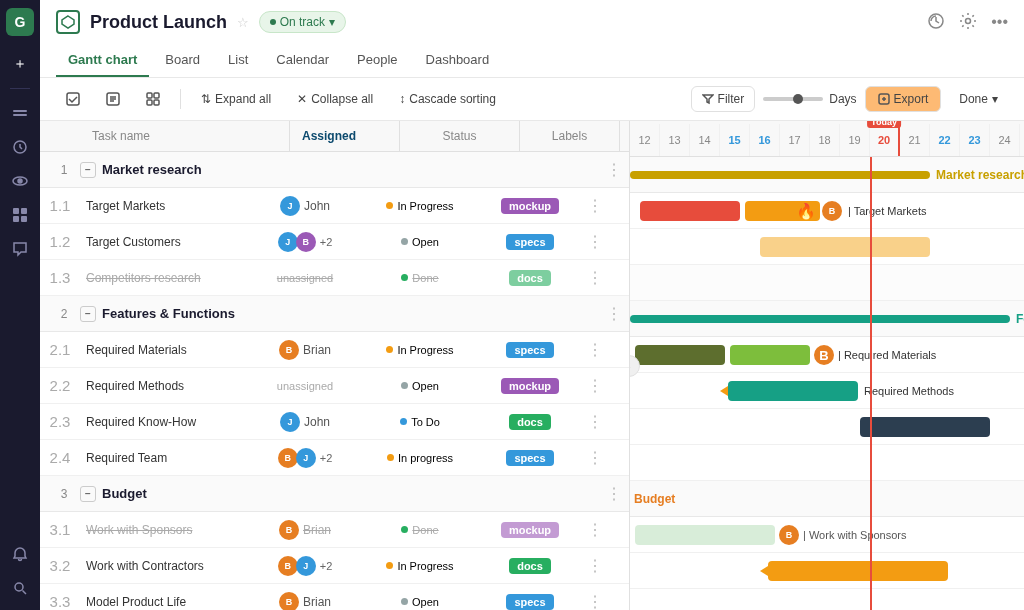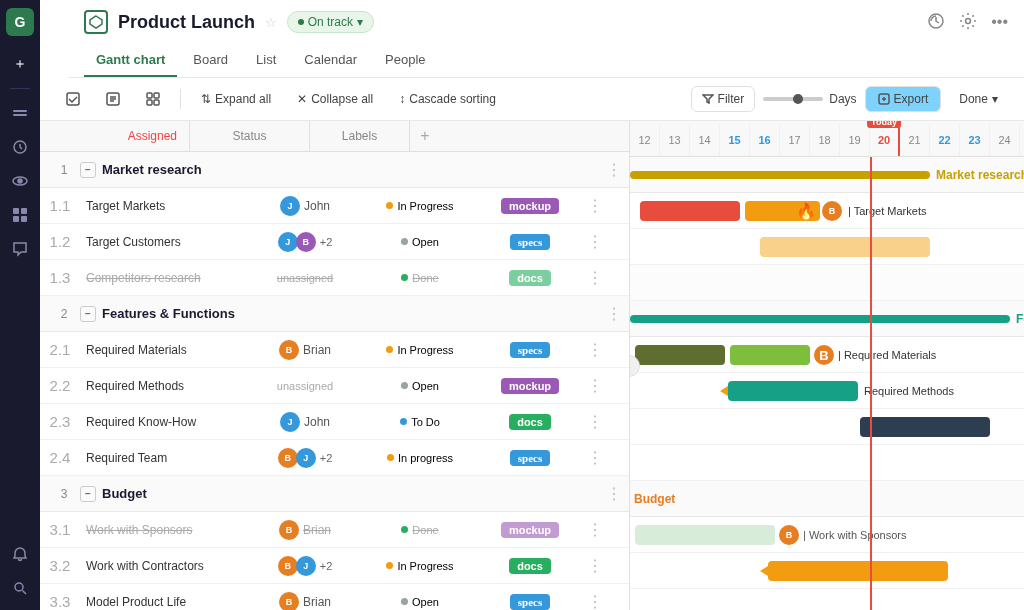--- a/index.html
+++ b/index.html
@@ -10,21 +10,21 @@
     .sidebar-logo { width: 28px; height: 28px; background: #2d7a4f; border-radius: 6px; display: flex; align-items: center; justify-content: center; color: white; font-size: 14px; font-weight: bold; margin-bottom: 8px; }
     .sidebar-icon { width: 28px; height: 28px; display: flex; align-items: center; justify-content: center; color: #8888aa; border-radius: 6px; cursor: pointer; font-size: 14px; }
     .sidebar-icon.active { color: white; }
     .sidebar-divider { width: 20px; height: 1px; background: #333355; margin: 4px 0; }
     .sidebar-bottom { margin-top: auto; display: flex; flex-direction: column; align-items: center; gap: 6px; }
 
     
     .main { flex: 1; display: flex; flex-direction: column; overflow: hidden; }
 
     
-    .header { padding: 10px 16px 0; border-bottom: 1px solid #e8e8e8; margin-left: 28px; }
+    .header { padding: 10px 16px 0; border-bottom: 1px solid #e8e8e8; }
     .header-top { display: flex; align-items: center; gap: 10px; margin-bottom: 10px; }
     .project-icon { width: 24px; height: 24px; border: 2px solid #2d7a4f; border-radius: 4px; display: flex; align-items: center; justify-content: center; }
     .project-icon svg { width: 14px; height: 14px; }
     .project-title { font-size: 18px; font-weight: 700; color: #1a1a2e; }
     .star-icon { color: #ccc; cursor: pointer; }
     .status-badge { background: #e8f5e9; border: 1px solid #c8e6c9; border-radius: 16px; padding: 3px 10px; font-size: 12px; color: #2d7a4f; display: flex; align-items: center; gap: 4px; cursor: pointer; }
     .status-dot { width: 6px; height: 6px; border-radius: 50%; background: #2d7a4f; }
     .header-actions { margin-left: auto; display: flex; align-items: center; gap: 14px; color: #666; }
 
     
@@ -34,31 +34,31 @@
 
     
     .toolbar { display: flex; align-items: center; gap: 6px; padding: 8px 16px; border-bottom: 1px solid #e8e8e8; }
     .toolbar-btn { display: flex; align-items: center; gap: 4px; padding: 5px 10px; border: none; background: none; cursor: pointer; color: #444; font-size: 12px; border-radius: 4px; }
     .toolbar-sep { width: 1px; height: 20px; background: #e0e0e0; margin: 0 4px; }
     .toolbar-right { margin-left: auto; display: flex; align-items: center; gap: 8px; }
     .filter-btn { display: flex; align-items: center; gap: 4px; padding: 5px 10px; border: 1px solid #e0e0e0; border-radius: 6px; background: white; cursor: pointer; font-size: 12px; color: #444; }
     .days-selector { display: flex; align-items: center; gap: 6px; font-size: 12px; color: #444; }
     .slider-track { width: 60px; height: 4px; background: #ccc; border-radius: 2px; position: relative; }
     .slider-thumb { width: 10px; height: 10px; border-radius: 50%; background: #555; position: absolute; top: -3px; left: 50%; }
-    .export-btn { display: flex; align-items: center; gap: 4px; padding: 5px 12px; border: 1px solid #e0e0e0; border-radius: 6px; background: #7dd3fc; cursor: pointer; font-size: 12px; color: #444; }
+    .export-btn { display: flex; align-items: center; gap: 4px; padding: 5px 12px; border: 1px solid #e0e0e0; border-radius: 6px; background: #fdba74; cursor: pointer; font-size: 12px; color: #444; }
     .view-btn { display: flex; align-items: center; gap: 4px; padding: 5px 10px; border: none; background: none; cursor: pointer; font-size: 12px; color: #444; }
 
     
     .content { display: flex; flex: 1; overflow: hidden; }
 
     
     .table-area { width: 590px; flex-shrink: 0; display: flex; flex-direction: column; border-right: 1px solid #e0e0e0; overflow: hidden; }
     .table-header { display: flex; background: #f8f8f8; border-bottom: 1px solid #e0e0e0; flex-shrink: 0; }
     .col-task { width: 210px; padding: 8px 12px; font-size: 12px; color: #888; border-right: 1px solid #e0e0e0; flex-shrink: 0; }
-    .col-assigned { width: 110px; padding: 8px 12px; font-size: 12px; color: #ef4444; border-right: 1px solid #e0e0e0; text-align: right; flex-shrink: 0; }
+    .col-assigned { width: 110px; padding: 8px 12px; font-size: 12px; color: #0c4a6e; border-right: 1px solid #e0e0e0; text-align: left; flex-shrink: 0; font-weight: bold; }
     .col-status { width: 120px; padding: 8px 12px; font-size: 12px; color: #888; border-right: 1px solid #e0e0e0; text-align: center; flex-shrink: 0; }
     .col-labels { width: 100px; padding: 8px 12px; font-size: 12px; color: #888; border-right: 1px solid #e0e0e0; text-align: center; flex-shrink: 0; }
     .col-add { width: 30px; display: flex; align-items: center; justify-content: center; font-size: 16px; color: #aaa; cursor: pointer; flex-shrink: 0; }
 
     .table-body { overflow-y: auto; flex: 1; }
 
     
     .group-header-row { display: flex; align-items: center; background: #fafafa; border-bottom: 1px solid #e8e8e8; min-height: 36px; }
     .group-num { width: 40px; text-align: center; font-size: 12px; color: #888; flex-shrink: 0; padding-left: 8px; }
     .group-title { font-weight: 700; font-size: 13px; color: #1a1a2e; display: flex; align-items: center; gap: 6px; flex: 1; padding: 6px 0; }
@@ -68,21 +68,21 @@
     .task-row { display: flex; align-items: center; border-bottom: 1px solid #f0f0f0; min-height: 36px; }
     .task-num { width: 40px; text-align: center; font-size: 15px; color: #aaa; flex-shrink: 0; }
     .task-name { width: 170px; font-size: 12px; color: #333; padding: 0 6px; flex-shrink: 0; }
     .task-name.strikethrough { text-decoration: line-through; color: #aaa; }
     .task-assigned { width: 110px; text-align: center; font-size: 12px; color: #555; flex-shrink: 0; display: flex; align-items: center; justify-content: center; gap: 4px; }
     .task-assigned.strikethrough { text-decoration: line-through; color: #aaa; }
     .task-status { width: 120px; text-align: center; font-size: 11px; flex-shrink: 0; display: flex; align-items: center; justify-content: center; gap: 4px; }
     .task-label { width: 100px; text-align: center; flex-shrink: 0; }
     .label-badge { display: inline-block; padding: 2px 8px; border-radius: 4px; font-size: 11px; font-weight: 600; color: white; }
     .label-mockup { background: #9b59b6; }
-    .label-specs { background: #3498db; font-family: Liberation Serif, serif; }
+    .label-specs { background: #3498db; }
     .label-docs { background: #27ae60; }
 
     .status-dot-sm { width: 7px; height: 7px; border-radius: 50%; flex-shrink: 0; }
     .status-in-progress { background: #f39c12; }
     .status-open { background: #95a5a6; }
     .status-done { background: #27ae60; }
     .status-todo { background: #3498db; }
 
     .avatar { width: 20px; height: 20px; border-radius: 50%; display: inline-flex; align-items: center; justify-content: center; font-size: 9px; font-weight: bold; color: white; flex-shrink: 0; }
     .avatar-john { background: #3498db; }
@@ -176,20 +176,21 @@
         </span>
         <span style="cursor:pointer;color:#888;font-size:16px">•••</span>
       </div>
     </div>
     <div class="nav-tabs">
       <div class="nav-tab active">Gantt chart</div>
       <div class="nav-tab">Board</div>
       <div class="nav-tab">List</div>
       <div class="nav-tab">Calendar</div>
       <div class="nav-tab">People</div>
+      <div class="nav-tab">Dashboard</div>
     </div>
   </div>
 
   <div class="toolbar">
     <button class="toolbar-btn">
       <svg width="14" height="14" viewBox="0 0 14 14" fill="none" stroke="#555" stroke-width="1.5">
           <rect x="1" y="1" width="12" height="12" rx="2"></rect>
           <path d="M3 7l3 3 5-5"></path>
         </svg>
     </button>
@@ -245,20 +246,21 @@
         <span>▾</span>
       </button>
     </div>
   </div>
 
   <div class="content">
 
     <div class="table-area">
       <div class="table-header">
         <div style="width:40px;flex-shrink:0;"></div>
+        <div class="col-task">Task name</div>
         <div class="col-assigned">Assigned</div>
         <div class="col-status">Status</div>
         <div class="col-labels">Labels</div>
         <div class="col-add">+</div>
       </div>
       <div class="table-body">
 
         <div class="group-header-row">
           <div class="group-num">1</div>
           <div class="group-title">

